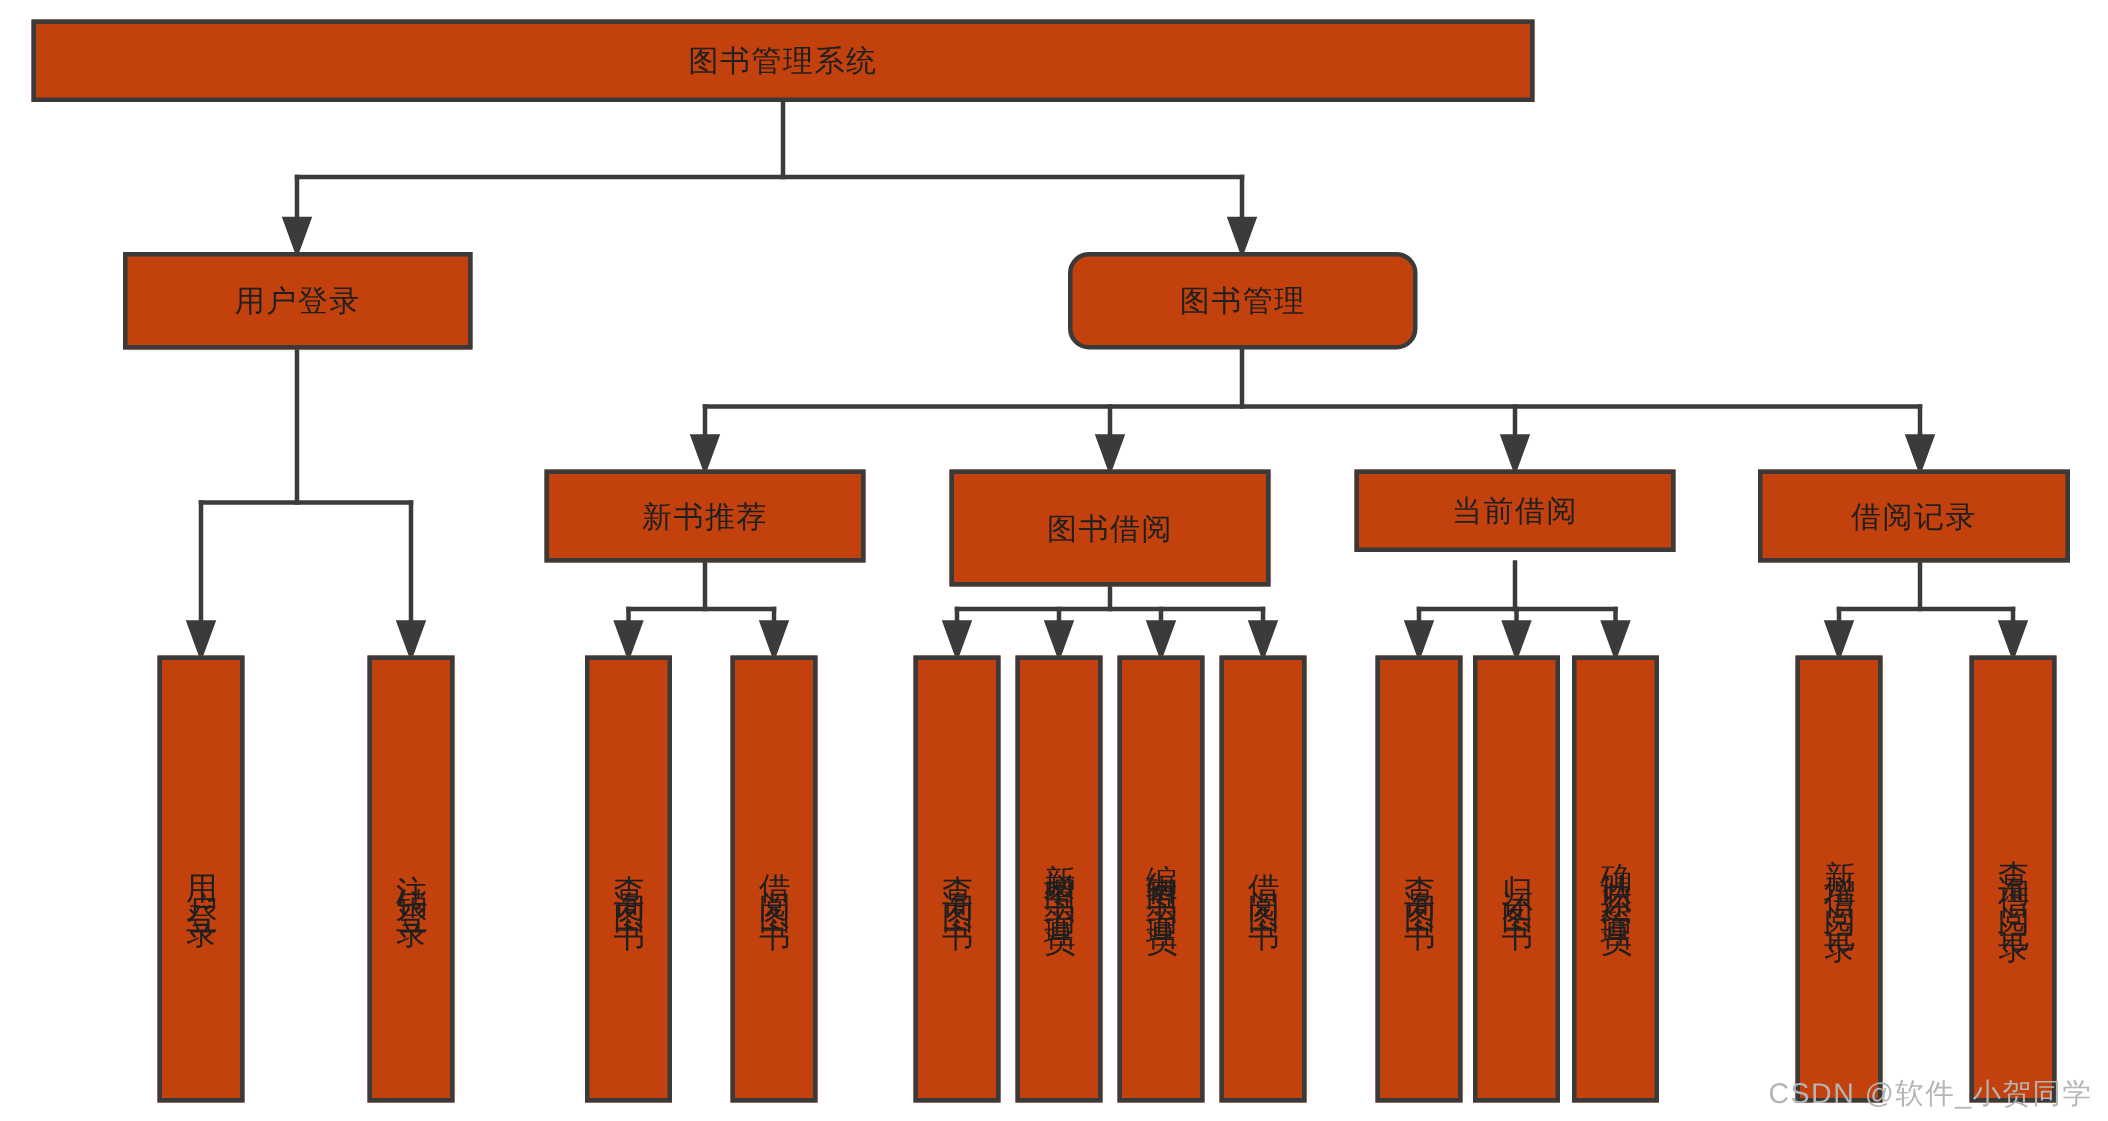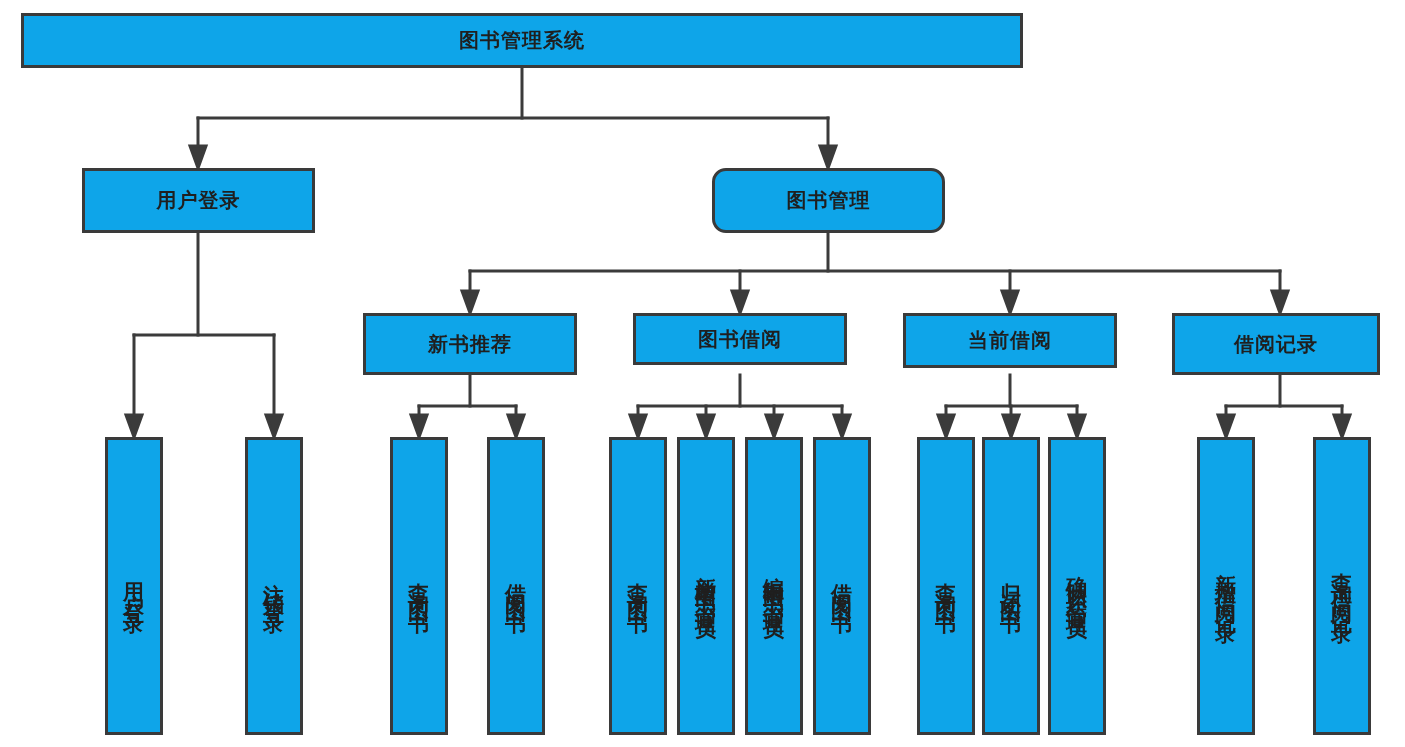--- a/index.html
+++ b/index.html
@@ -13,47 +13,46 @@
   }
   #connectors {
     position: absolute;
     left: 0; top: 0;
     width: 1405px; height: 747px;
     z-index: 1;
   }
   .node {
     position: absolute;
     box-sizing: border-box;
-    background: #0ea5e9;
+    background: #c2410c;
     border: 3px solid #3a3a3a;
     color: #1f1f1f;
     display: flex;
     align-items: center;
     justify-content: center;
     font-size: 20px;
     letter-spacing: 1px;
     z-index: 2;
     white-space: nowrap;
-    font-weight: bold;
   }
   .vnode {
     writing-mode: vertical-rl;
     text-orientation: mixed;
     font-size: 21px;
     letter-spacing: 10px;
     line-height: 1;
   }
   
   .n-root   { left: 21px;   top: 13px;  width: 1002px; height: 55px; }
   
   .n-login  { left: 82px;   top: 168px; width: 233px;  height: 65px; }
   .n-mgmt   { left: 712px;  top: 168px; width: 233px;  height: 65px; border-radius: 14px; }
   
   .n-rec    { left: 363px;  top: 313px; width: 214px;  height: 62px; }
-  .n-borrow { left: 633px;  top: 313px; width: 214px;  height: 52px; }
+  .n-borrow { left: 633px;  top: 313px; width: 214px;  height: 78px; }
   .n-cur    { left: 903px;  top: 313px; width: 214px;  height: 55px; }
   .n-rcd    { left: 1172px; top: 313px; width: 208px;  height: 62px; }
   
   .leaf { top: 437px; width: 58px; height: 298px; }
   .n-l0  { left: 105px; }
   .n-l1  { left: 245px; }
   .n-l2  { left: 390px; }
   .n-l3  { left: 487px; }
   .n-l4  { left: 609px; }
   .n-l5  { left: 677px; }
@@ -179,13 +178,14 @@
   <div class="node vnode leaf tight n-l6">编辑图书（管理员）</div>
   <div class="node vnode leaf n-l7">借阅图书</div>
 
   <div class="node vnode leaf n-l8">查询图书</div>
   <div class="node vnode leaf n-l9">归还图书</div>
   <div class="node vnode leaf tight n-l10">确认归还（管理员）</div>
 
   <div class="node vnode leaf n-l11">新增借阅记录</div>
   <div class="node vnode leaf n-l12">查询借阅记录</div>
 
+  <div id="watermark">CSDN @软件_小贺同学</div>
 </div>
 
 </body></html>

